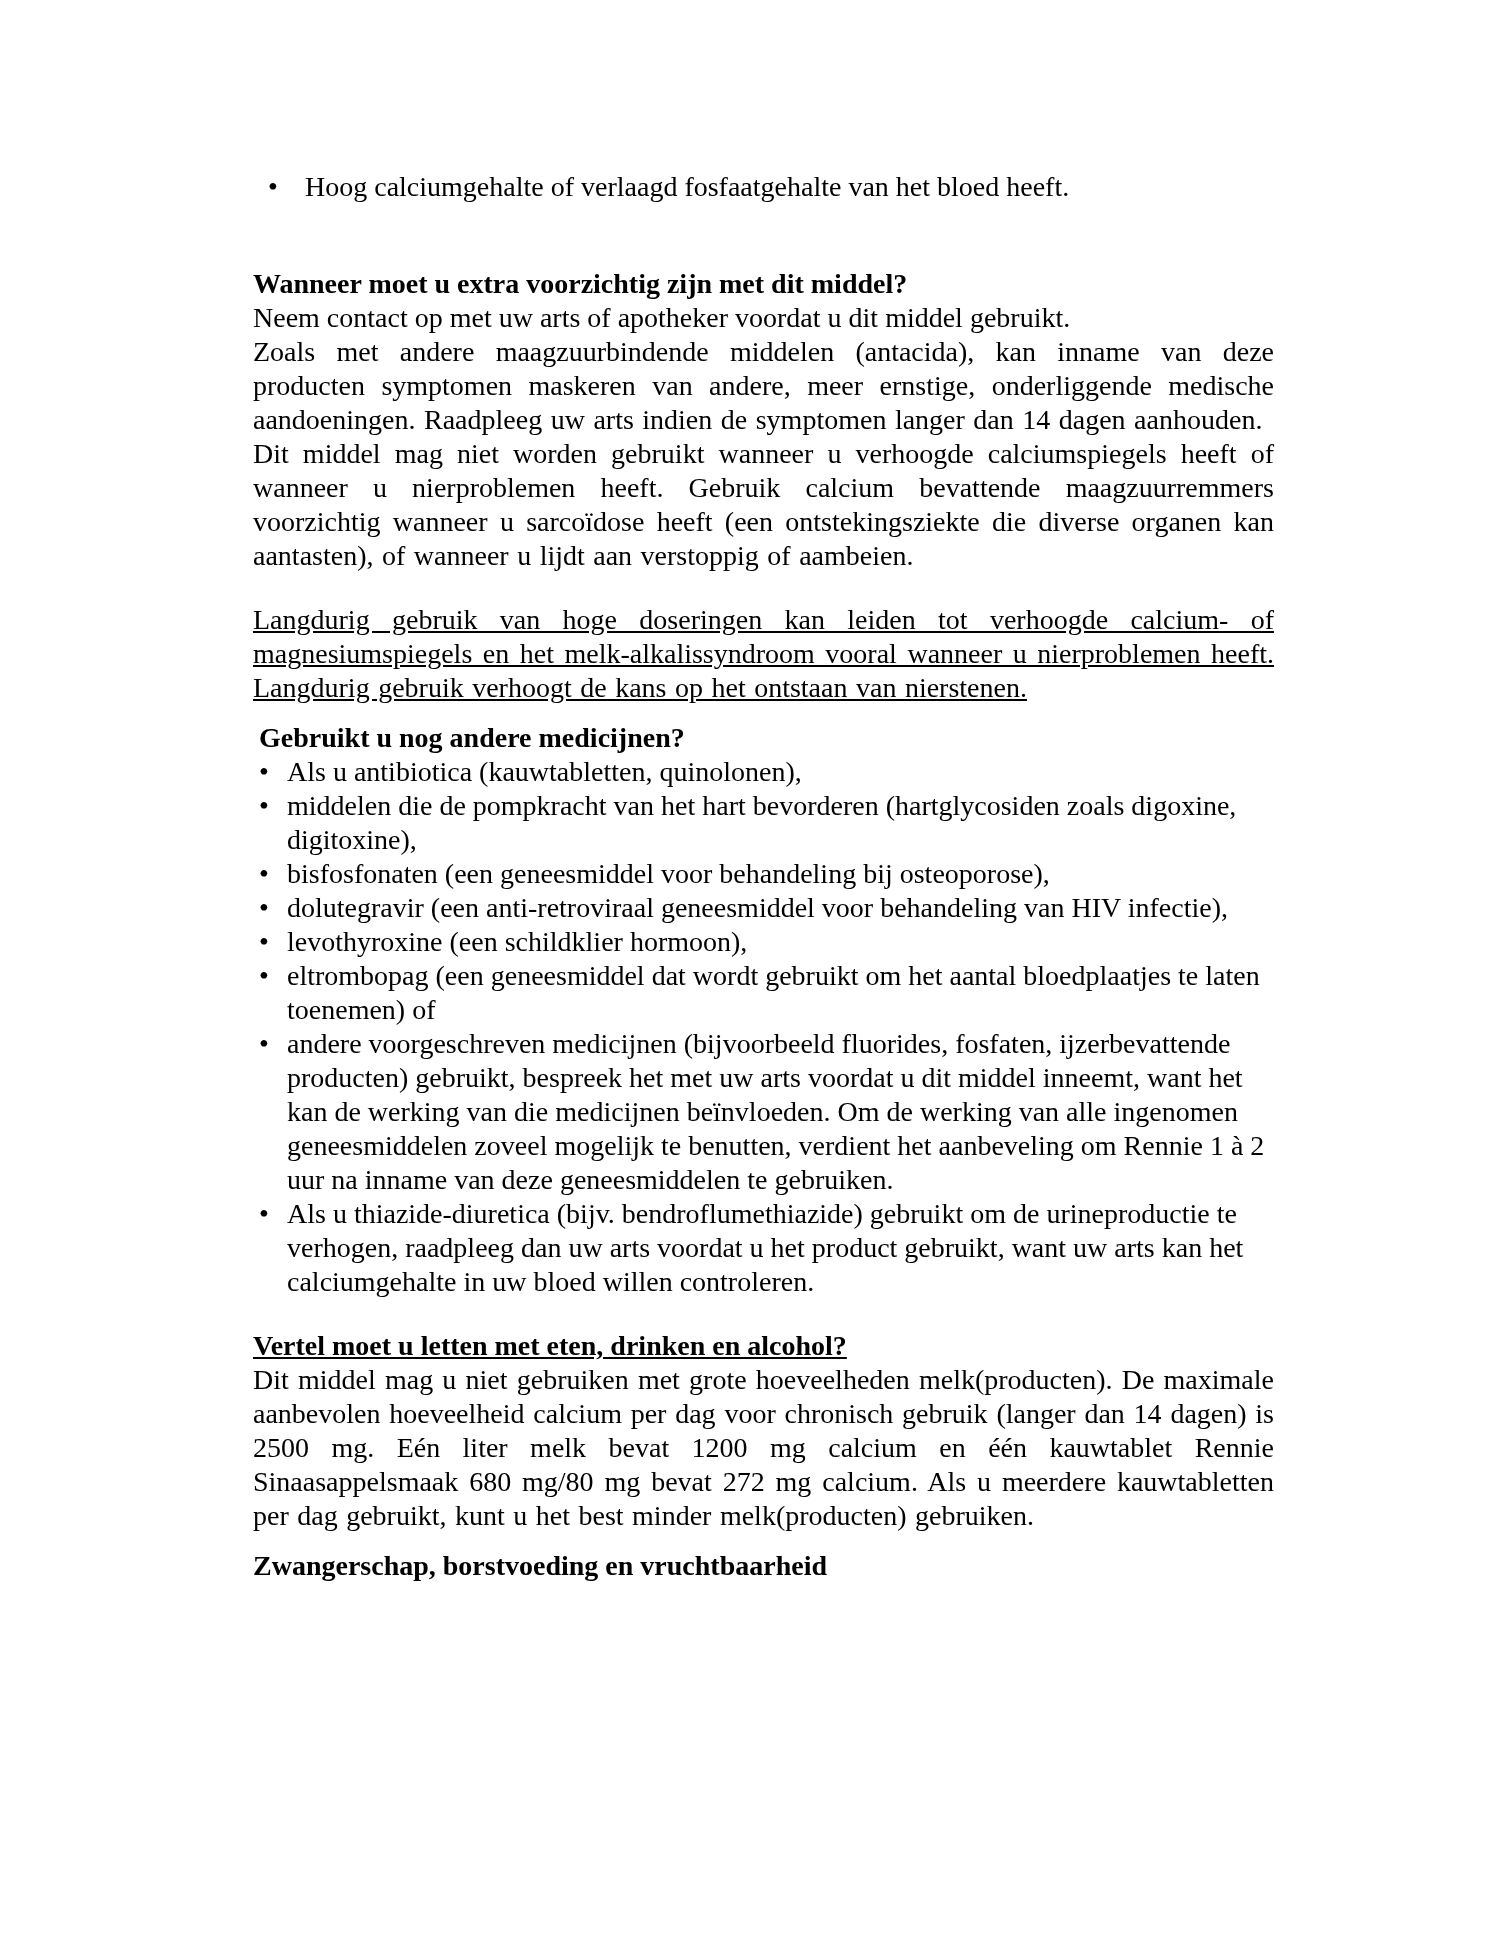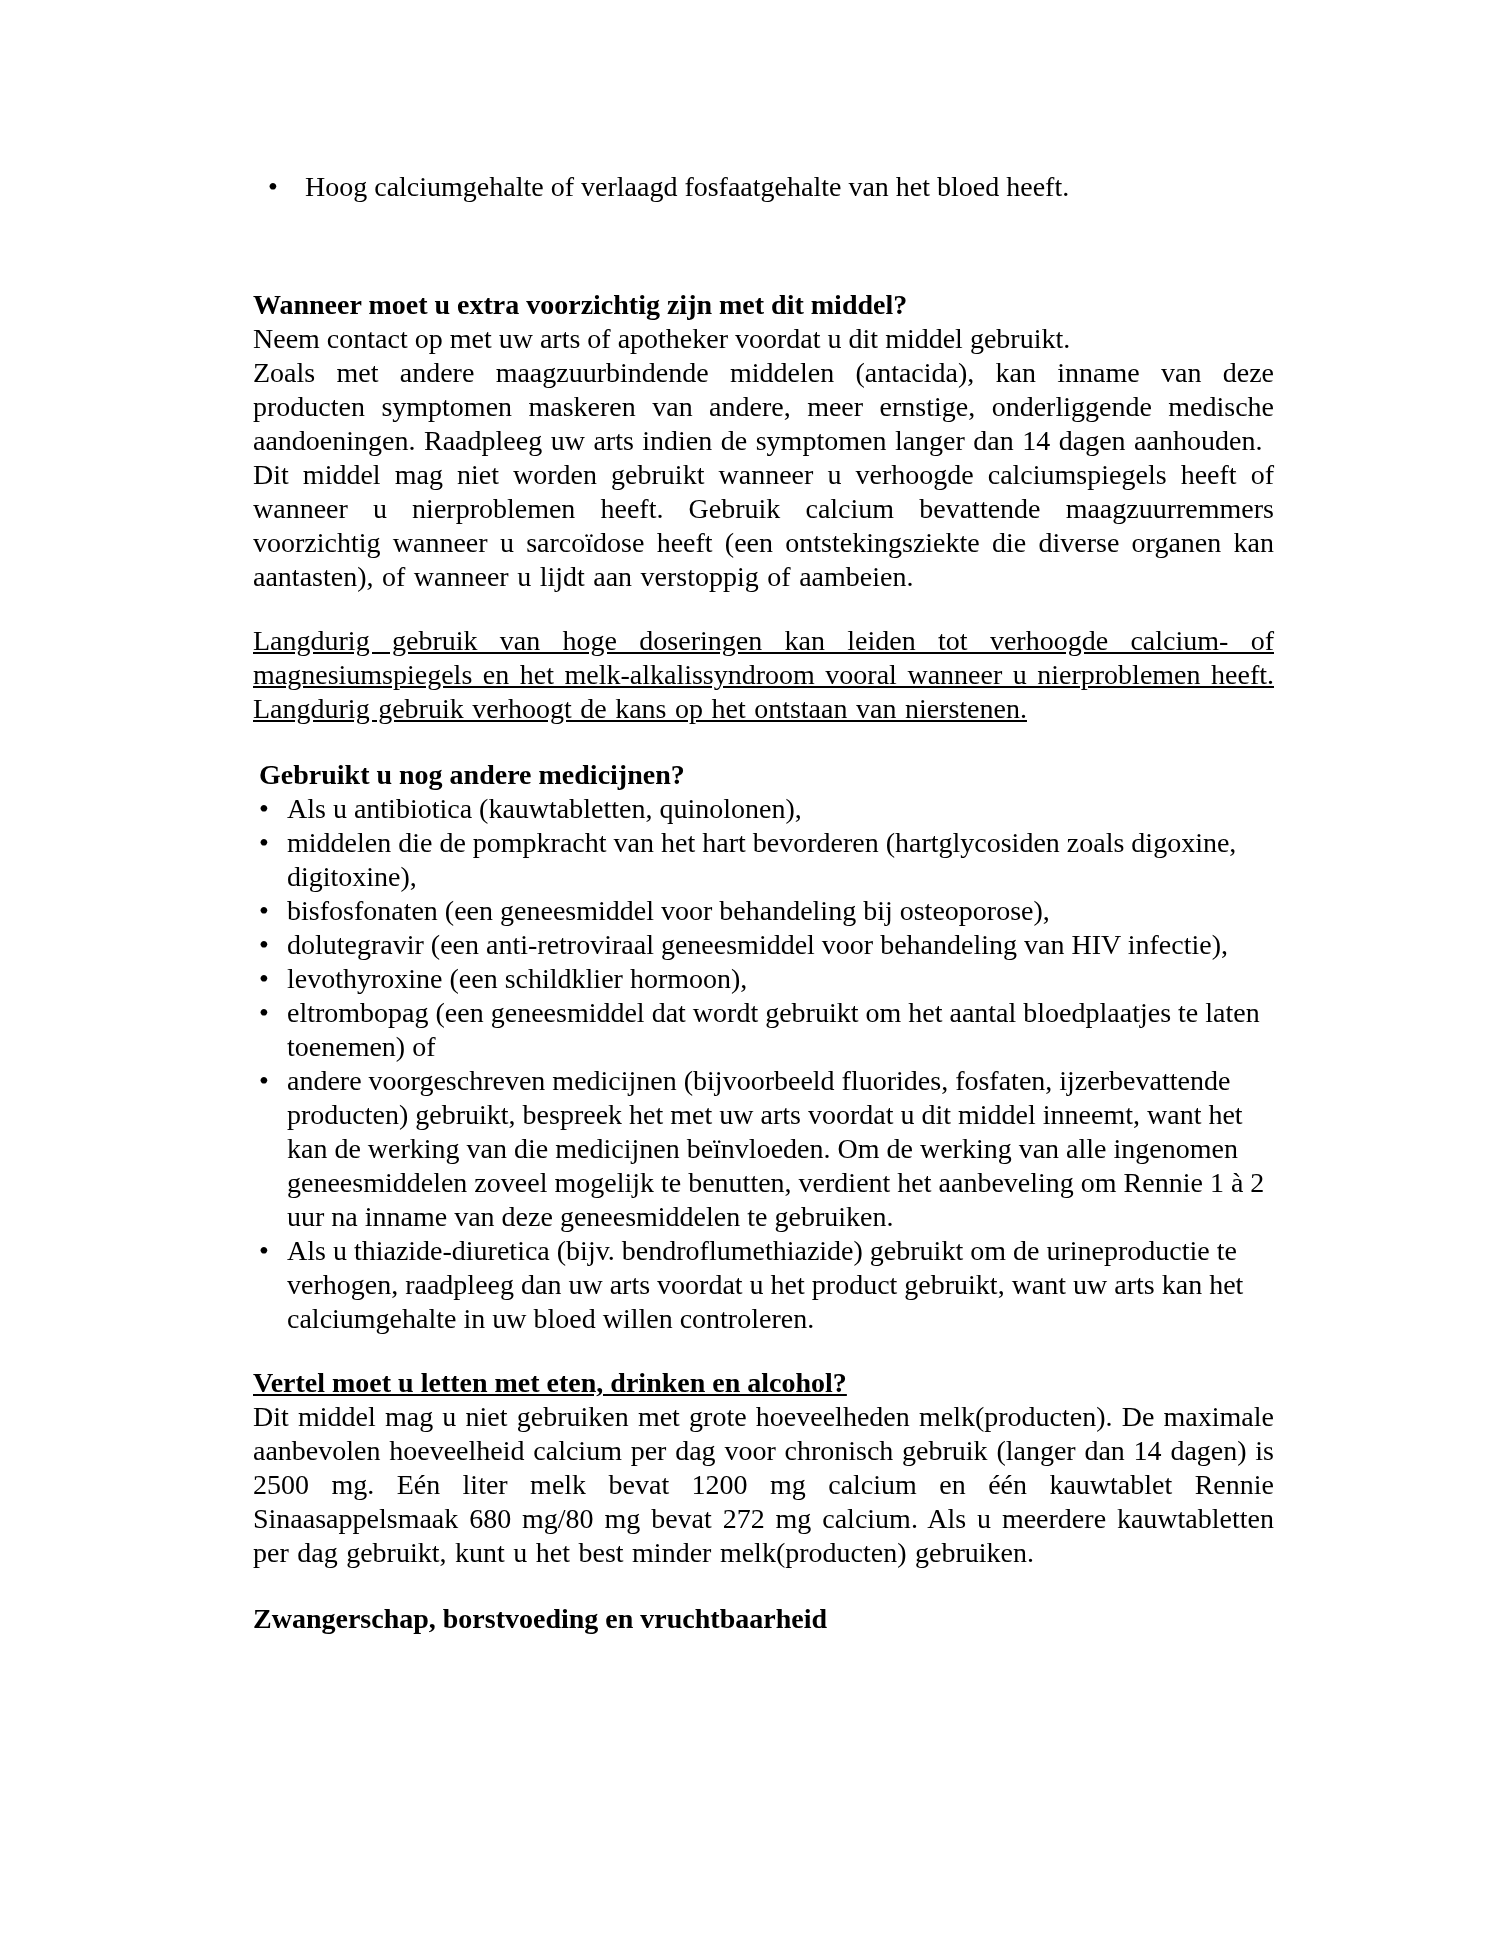--- a/index.html
+++ b/index.html
@@ -52,23 +52,23 @@
   }
   ul.med-list > li {
     position: relative;
     padding-left: 28px;
   }
   ul.med-list > li > .marker {
     position: absolute;
     left: 0;
     top: 0;
   }
-  .sp-xl { margin-top: 84px; }
+  .sp-xl { margin-top: 63px; }
   .sp    { margin-top: 30px; text-decoration: underline; }
-  .sp-md { margin-top: 32px; }
+  .sp-md { margin-top: 16px; }
   .indent-block { margin-left: 6px; }
 </style>
 </head>
 <body>
 
 <div class="page">
 
   <ul class="top-list">
     <li>
       <span class="marker">•</span>

